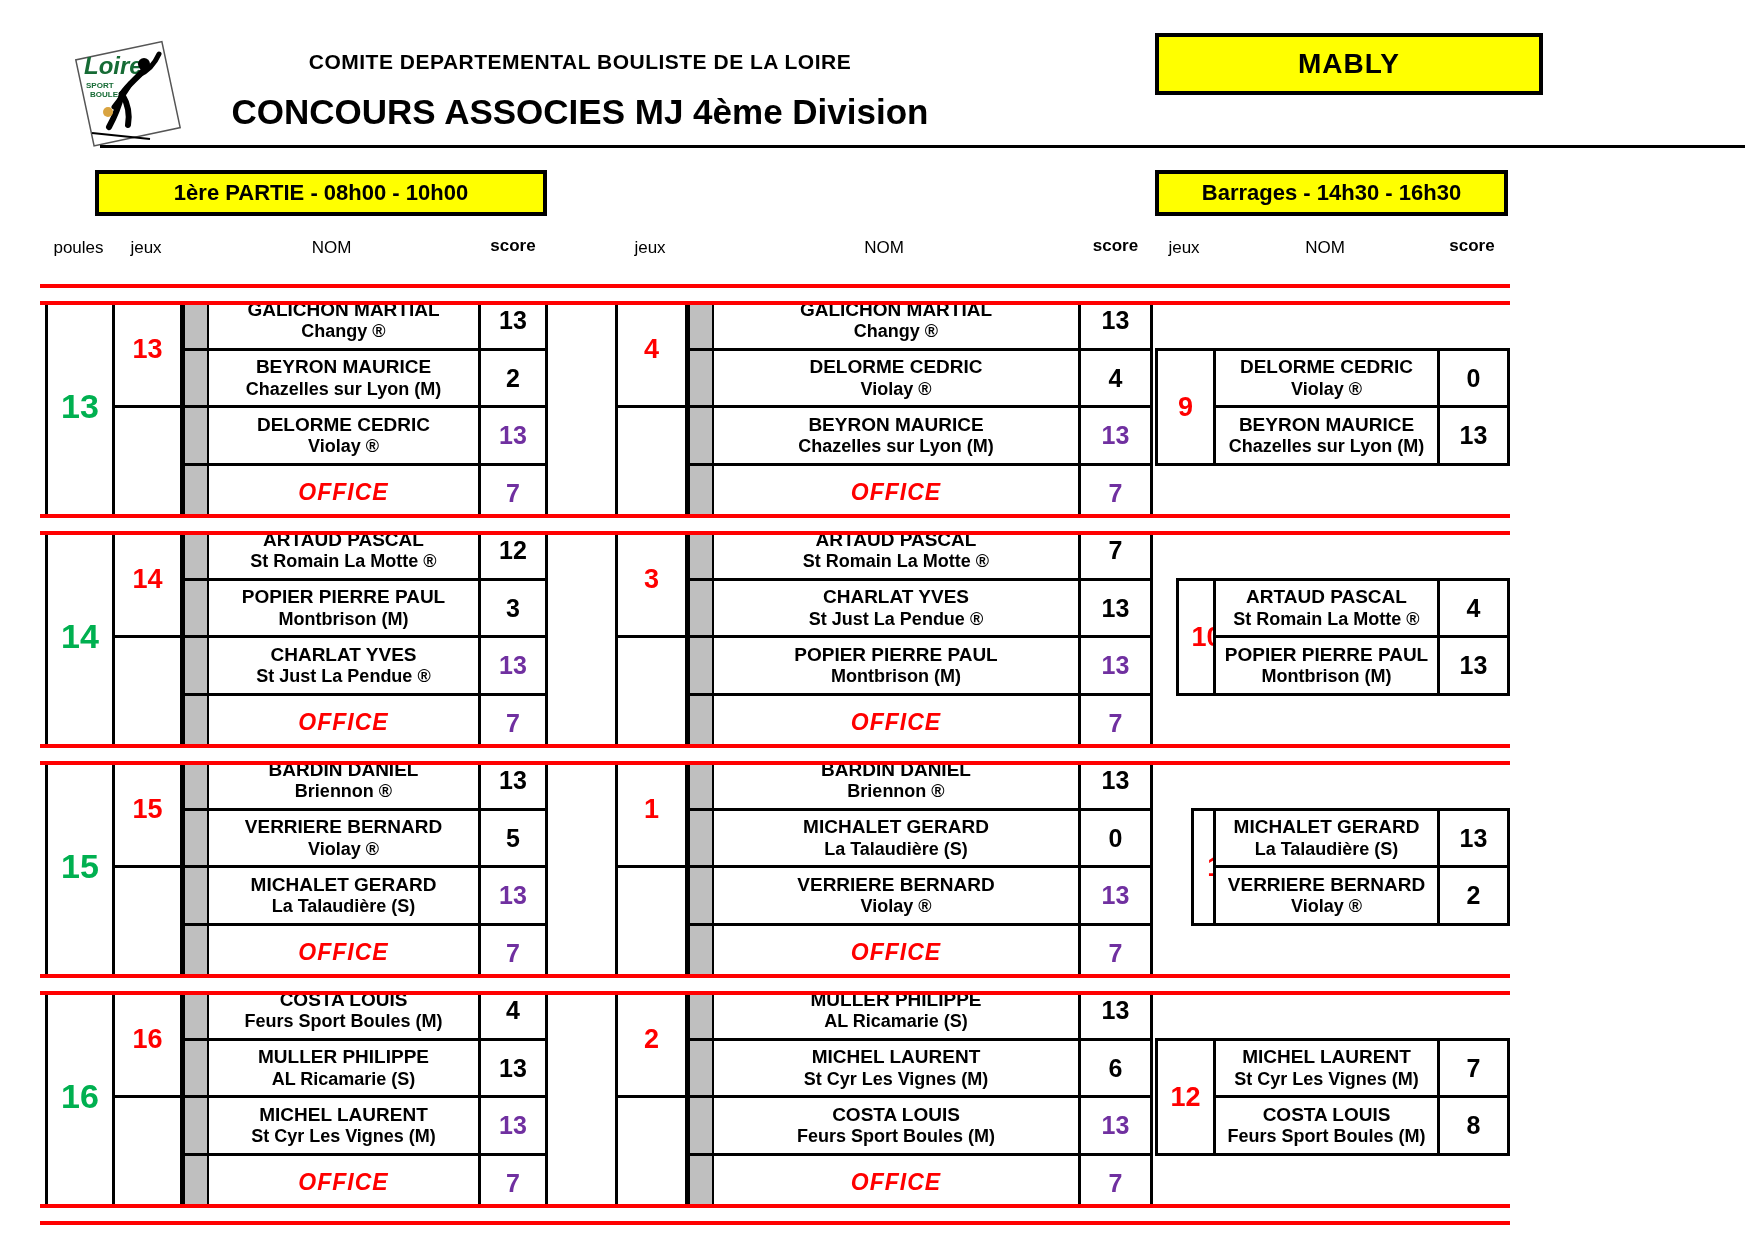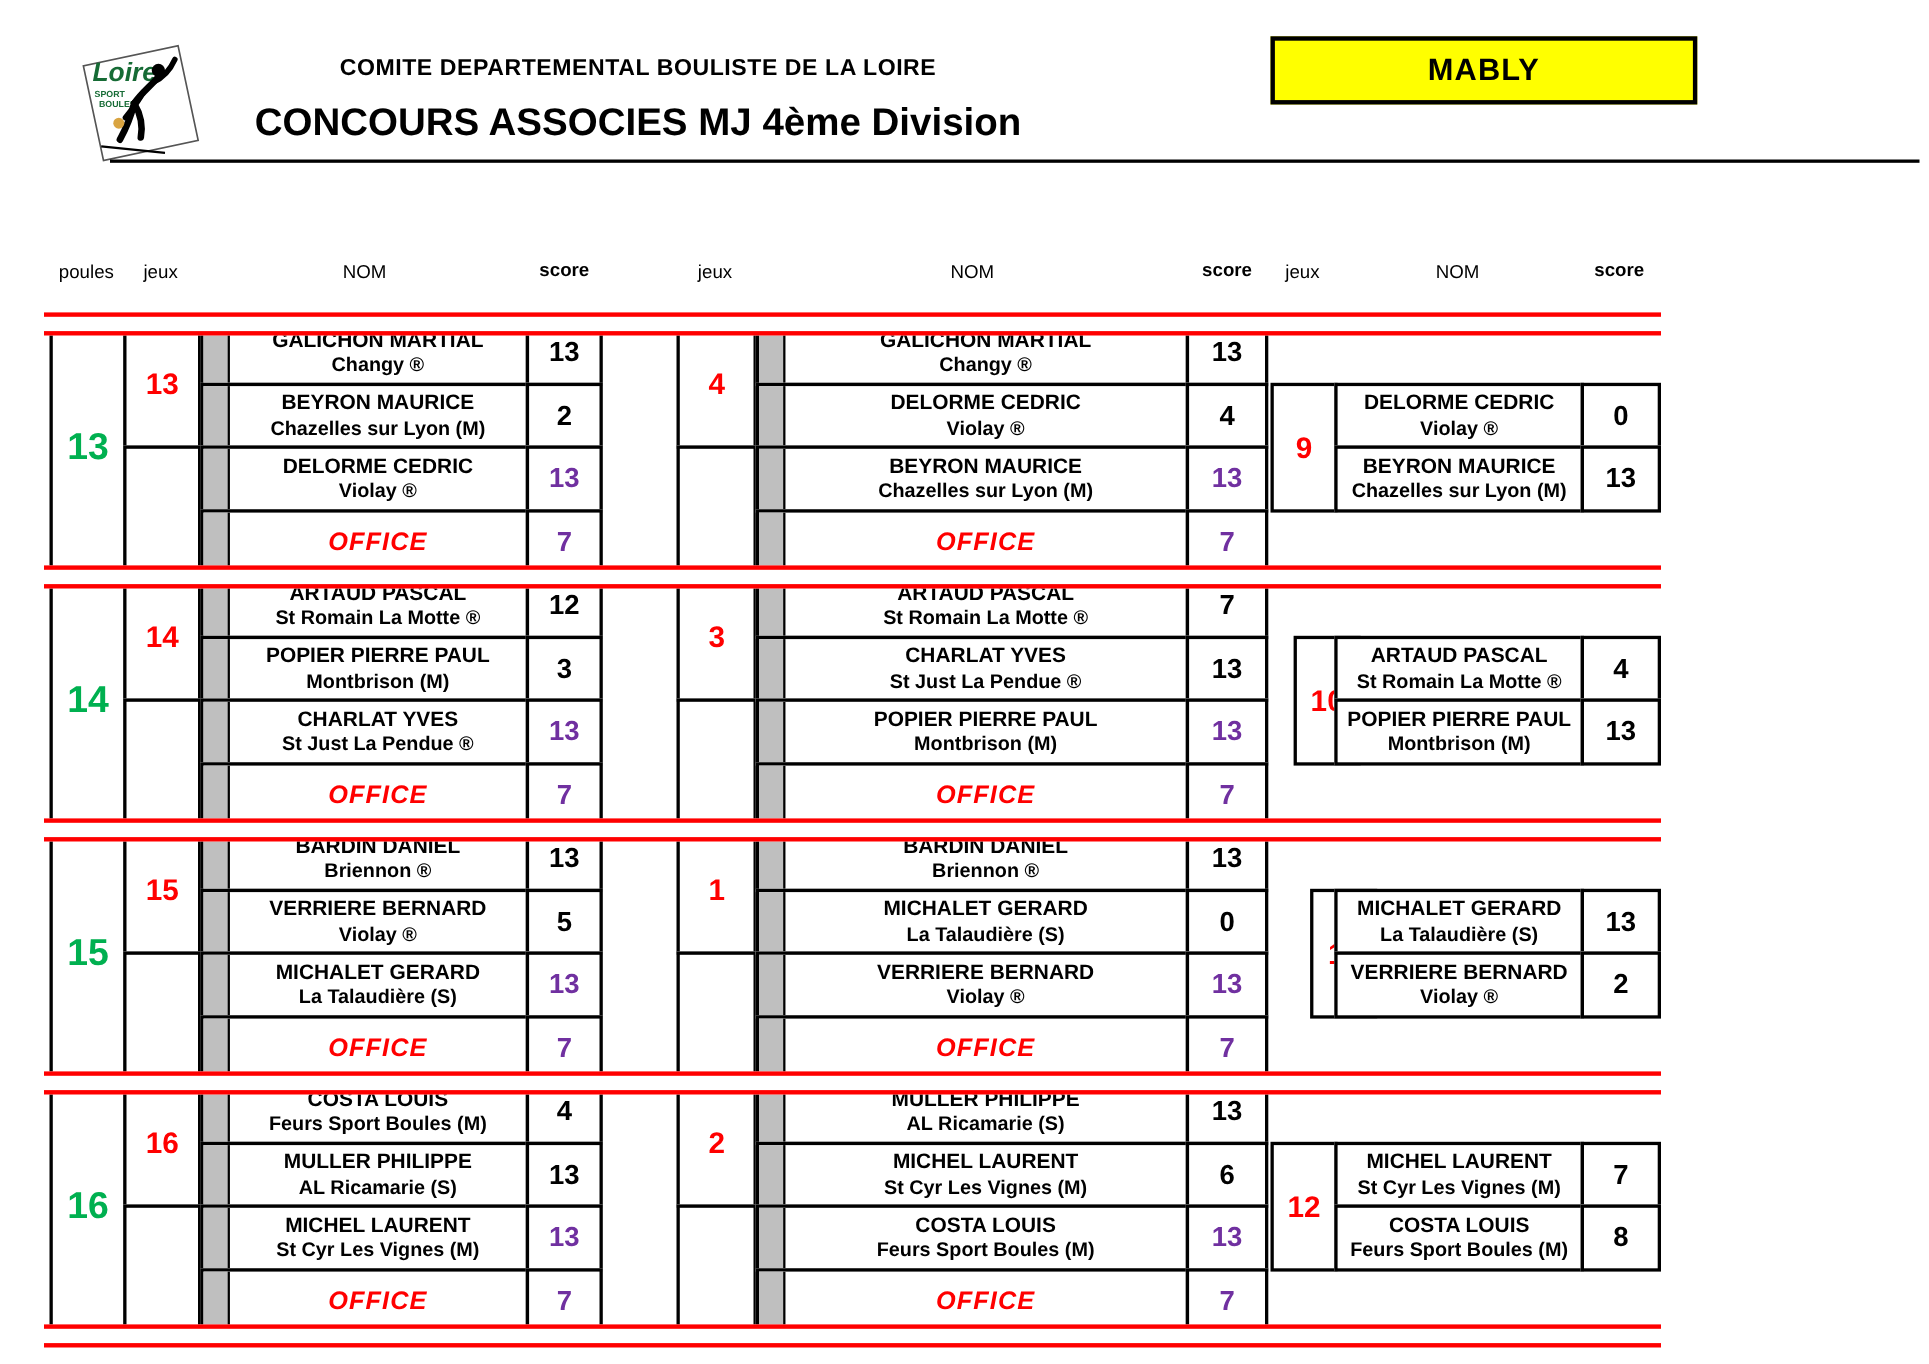--- a/index.html
+++ b/index.html
@@ -58,20 +58,22 @@
     <path d="M22,99 L80,105" stroke="#000" stroke-width="2"></path>
   </svg>
 
   <div class="abs committee">COMITE DEPARTEMENTAL BOULISTE DE LA LOIRE</div>
   <div class="abs main-title">CONCOURS ASSOCIES MJ 4ème Division</div>
   <div class="abs venue-box">
     <span>MABLY</span>
   </div>
   <div class="abs header-rule"></div>
 
+  <div class="abs banner" style="left:95px;width:452px;">1ère PARTIE - 08h00 - 10h00</div>
+  <div class="abs banner" style="left:1155px;width:353px;">Barrages - 14h30 - 16h30</div>
 
   <div class="abs colhead" style="left:45px;width:67px;">poules</div>
   <div class="abs colhead" style="left:112px;width:68px;">jeux</div>
   <div class="abs colhead" style="left:182px;width:299px;">NOM</div>
   <div class="abs colhead bold" style="left:478px;width:70px;">score</div>
   <div class="abs colhead" style="left:615px;width:70px;">jeux</div>
   <div class="abs colhead" style="left:687px;width:394px;">NOM</div>
   <div class="abs colhead bold" style="left:1078px;width:75px;">score</div>
   <div class="abs colhead" style="left:1155px;width:58px;">jeux</div>
   <div class="abs colhead" style="left:1213px;width:224px;">NOM</div>

